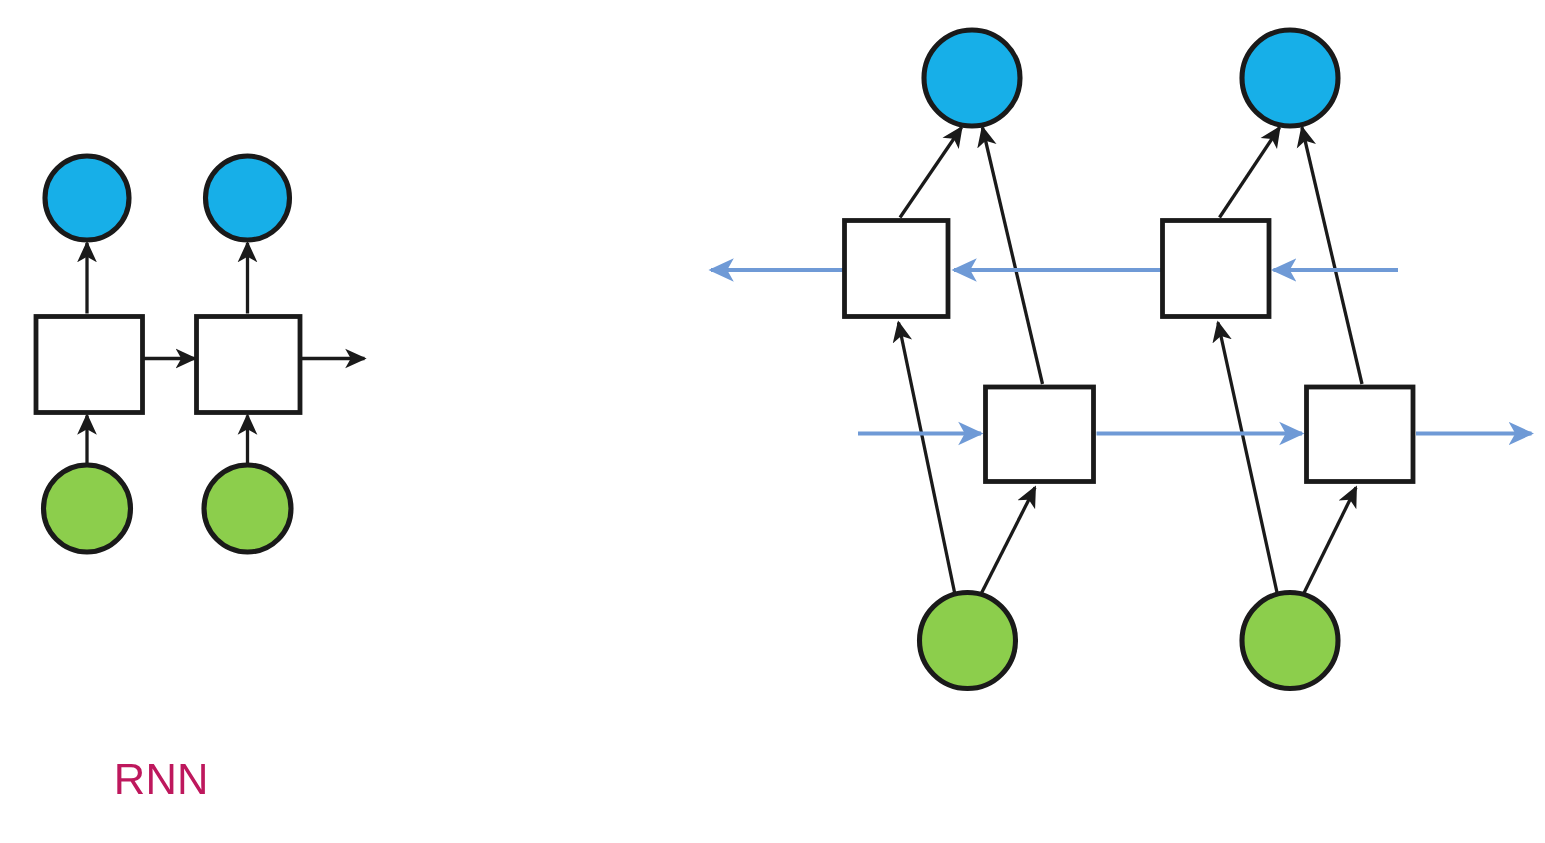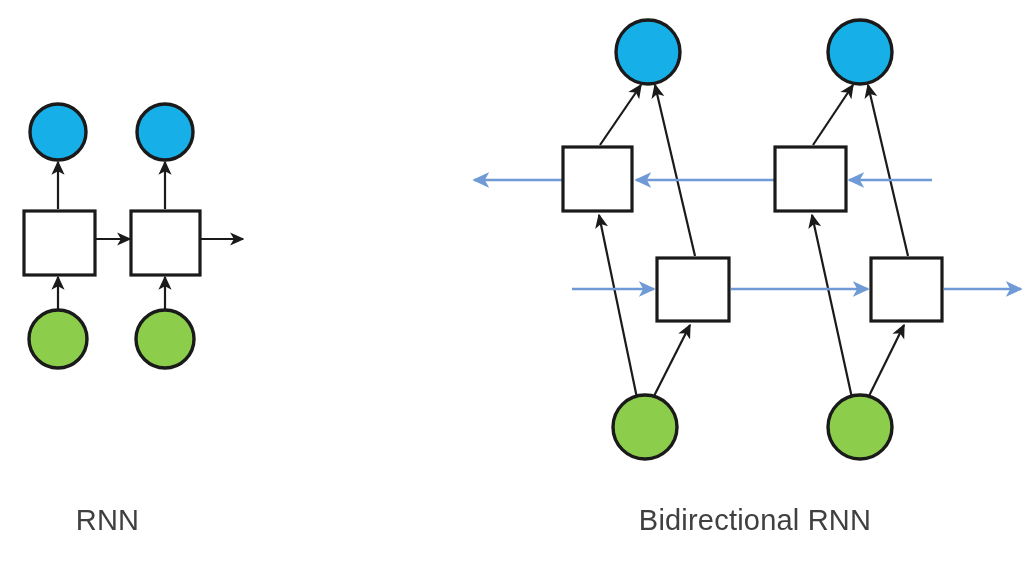--- a/index.html
+++ b/index.html
@@ -25,21 +25,21 @@
     left: 0;
     width: 1030px;
     height: 562px;
     display: block;
   }
   .fig-caption {
     position: absolute;
     font-family: "Liberation Sans", sans-serif;
     font-size: 29px;
     font-weight: 400;
-    color: #404040;
+    color: #be185d;
     letter-spacing: 0.2px;
     white-space: nowrap;
     text-align: center;
     user-select: none;
   }
   #caption-rnn {
     left: 0px;
     top: 504px;
     width: 215px;
   }
@@ -99,15 +99,14 @@
         <rect x="775" y="147" width="71" height="64" fill="#ffffff" stroke="#1a1a1a" stroke-width="3.2"></rect>
         <rect x="657" y="258" width="72" height="63" fill="#ffffff" stroke="#1a1a1a" stroke-width="3.2"></rect>
         <rect x="871" y="258" width="71" height="63" fill="#ffffff" stroke="#1a1a1a" stroke-width="3.2"></rect>
         <circle cx="645" cy="427" r="32" fill="#8cce4c" stroke="#1a1a1a" stroke-width="3.4"></circle>
         <circle cx="860" cy="427" r="32" fill="#8cce4c" stroke="#1a1a1a" stroke-width="3.4"></circle>
       </g>
   </svg>
 
   <div class="fig-caption" id="caption-rnn">RNN</div>
 
-  <div class="fig-caption" id="caption-brnn">Bidirectional RNN</div>
 
 </div>
 
 </body></html>

